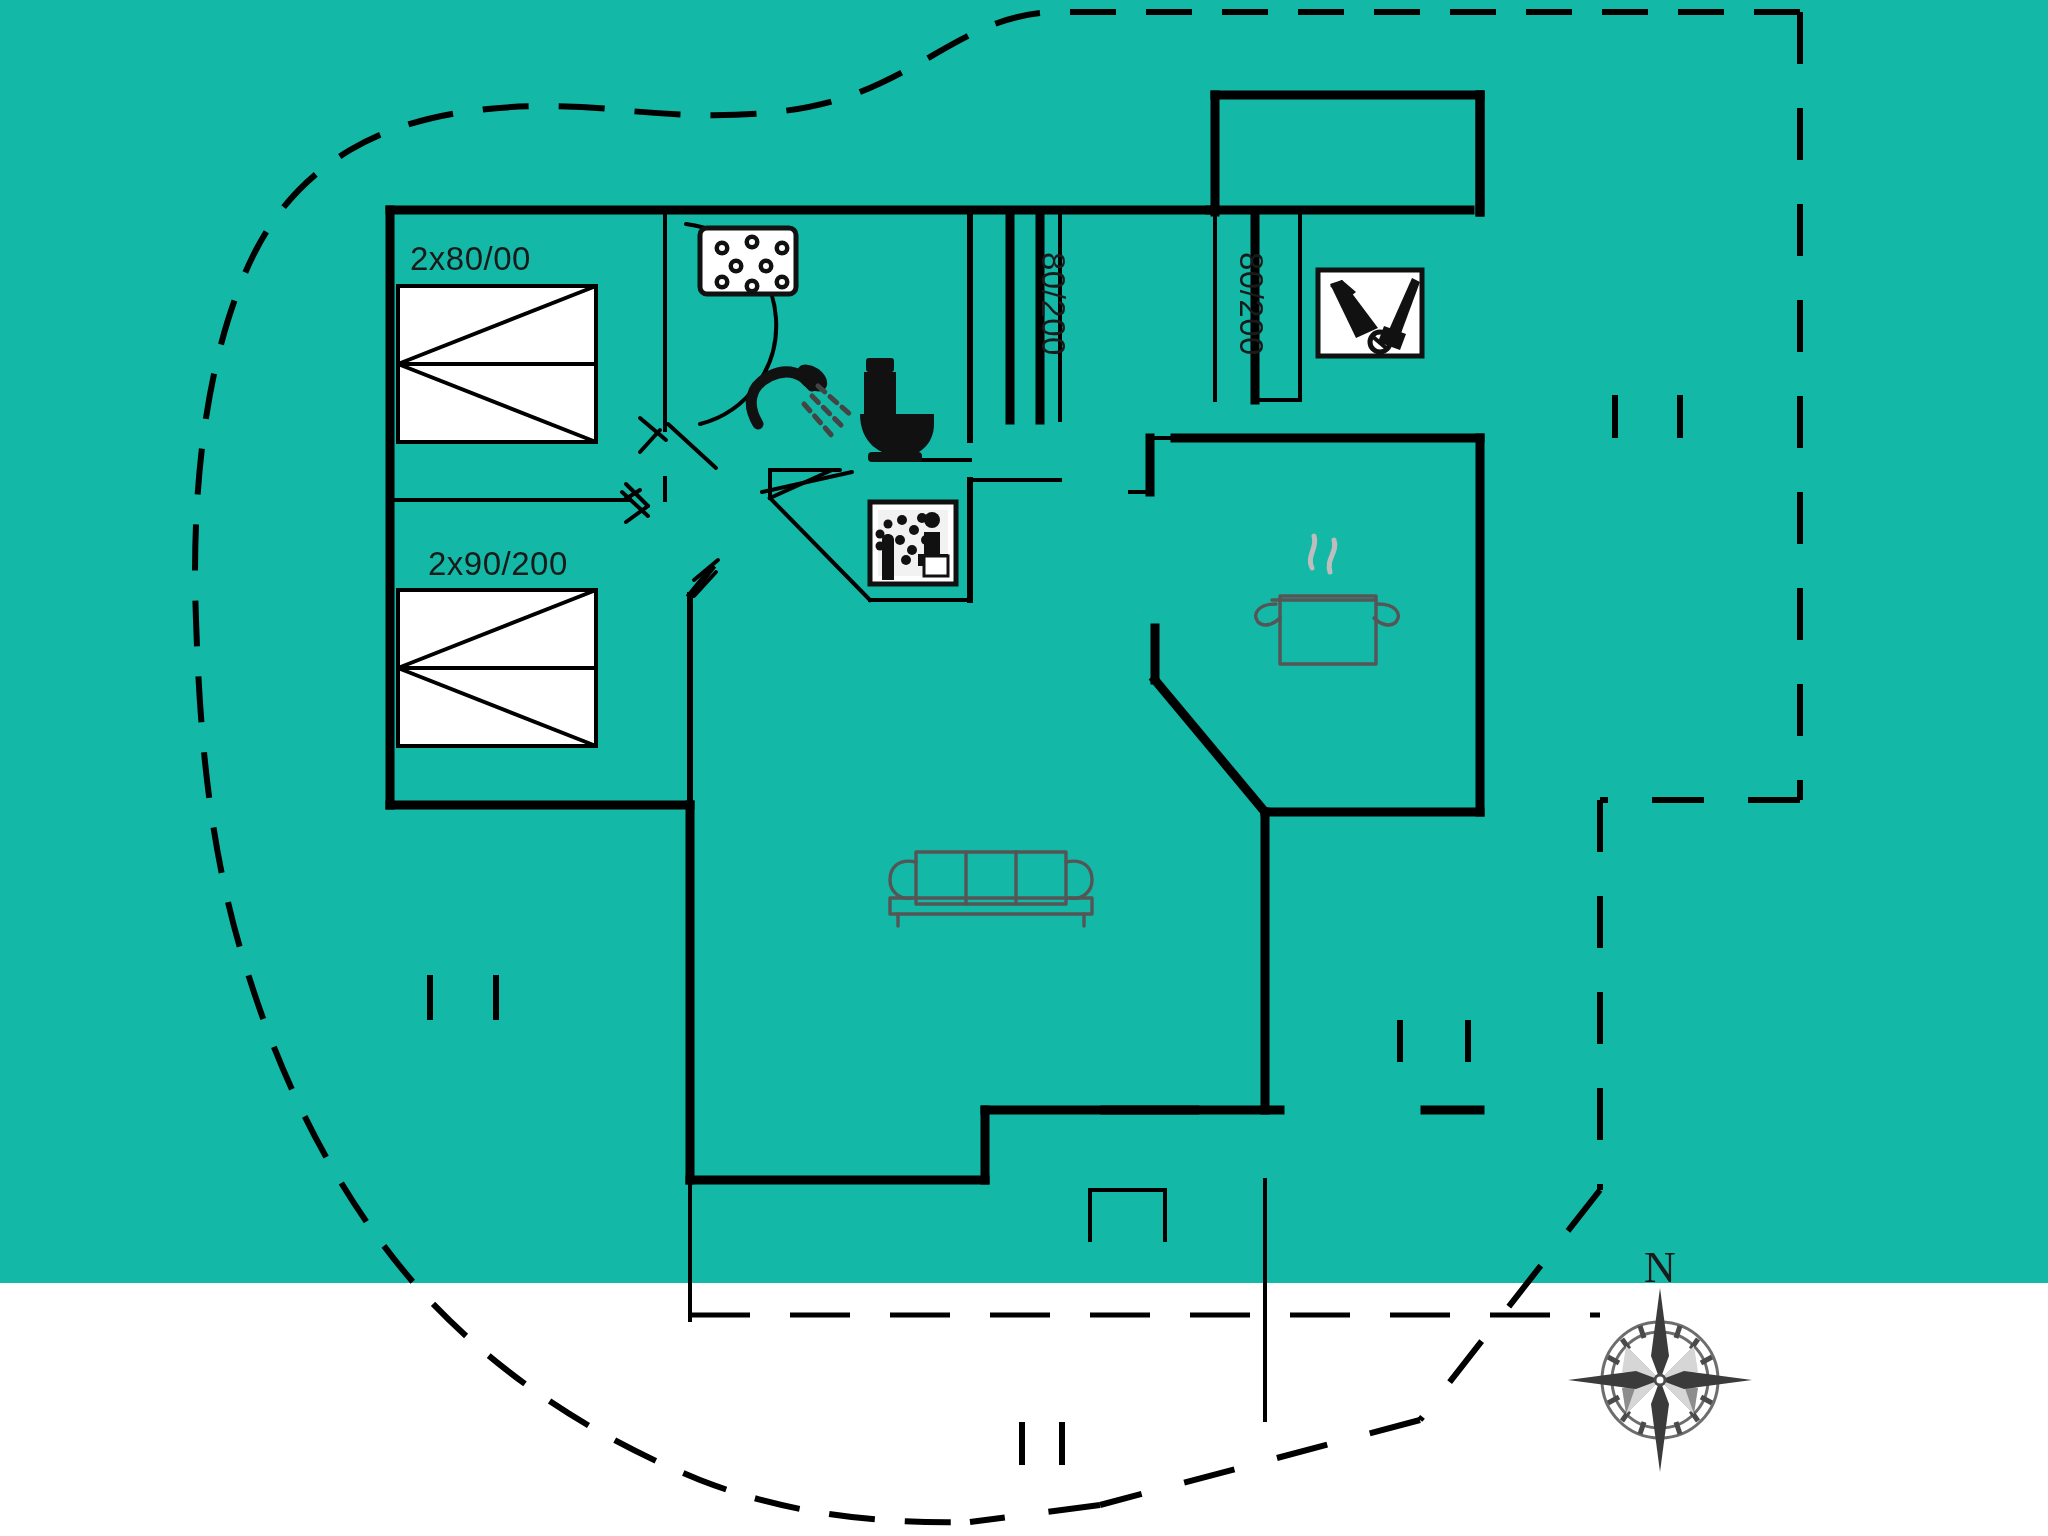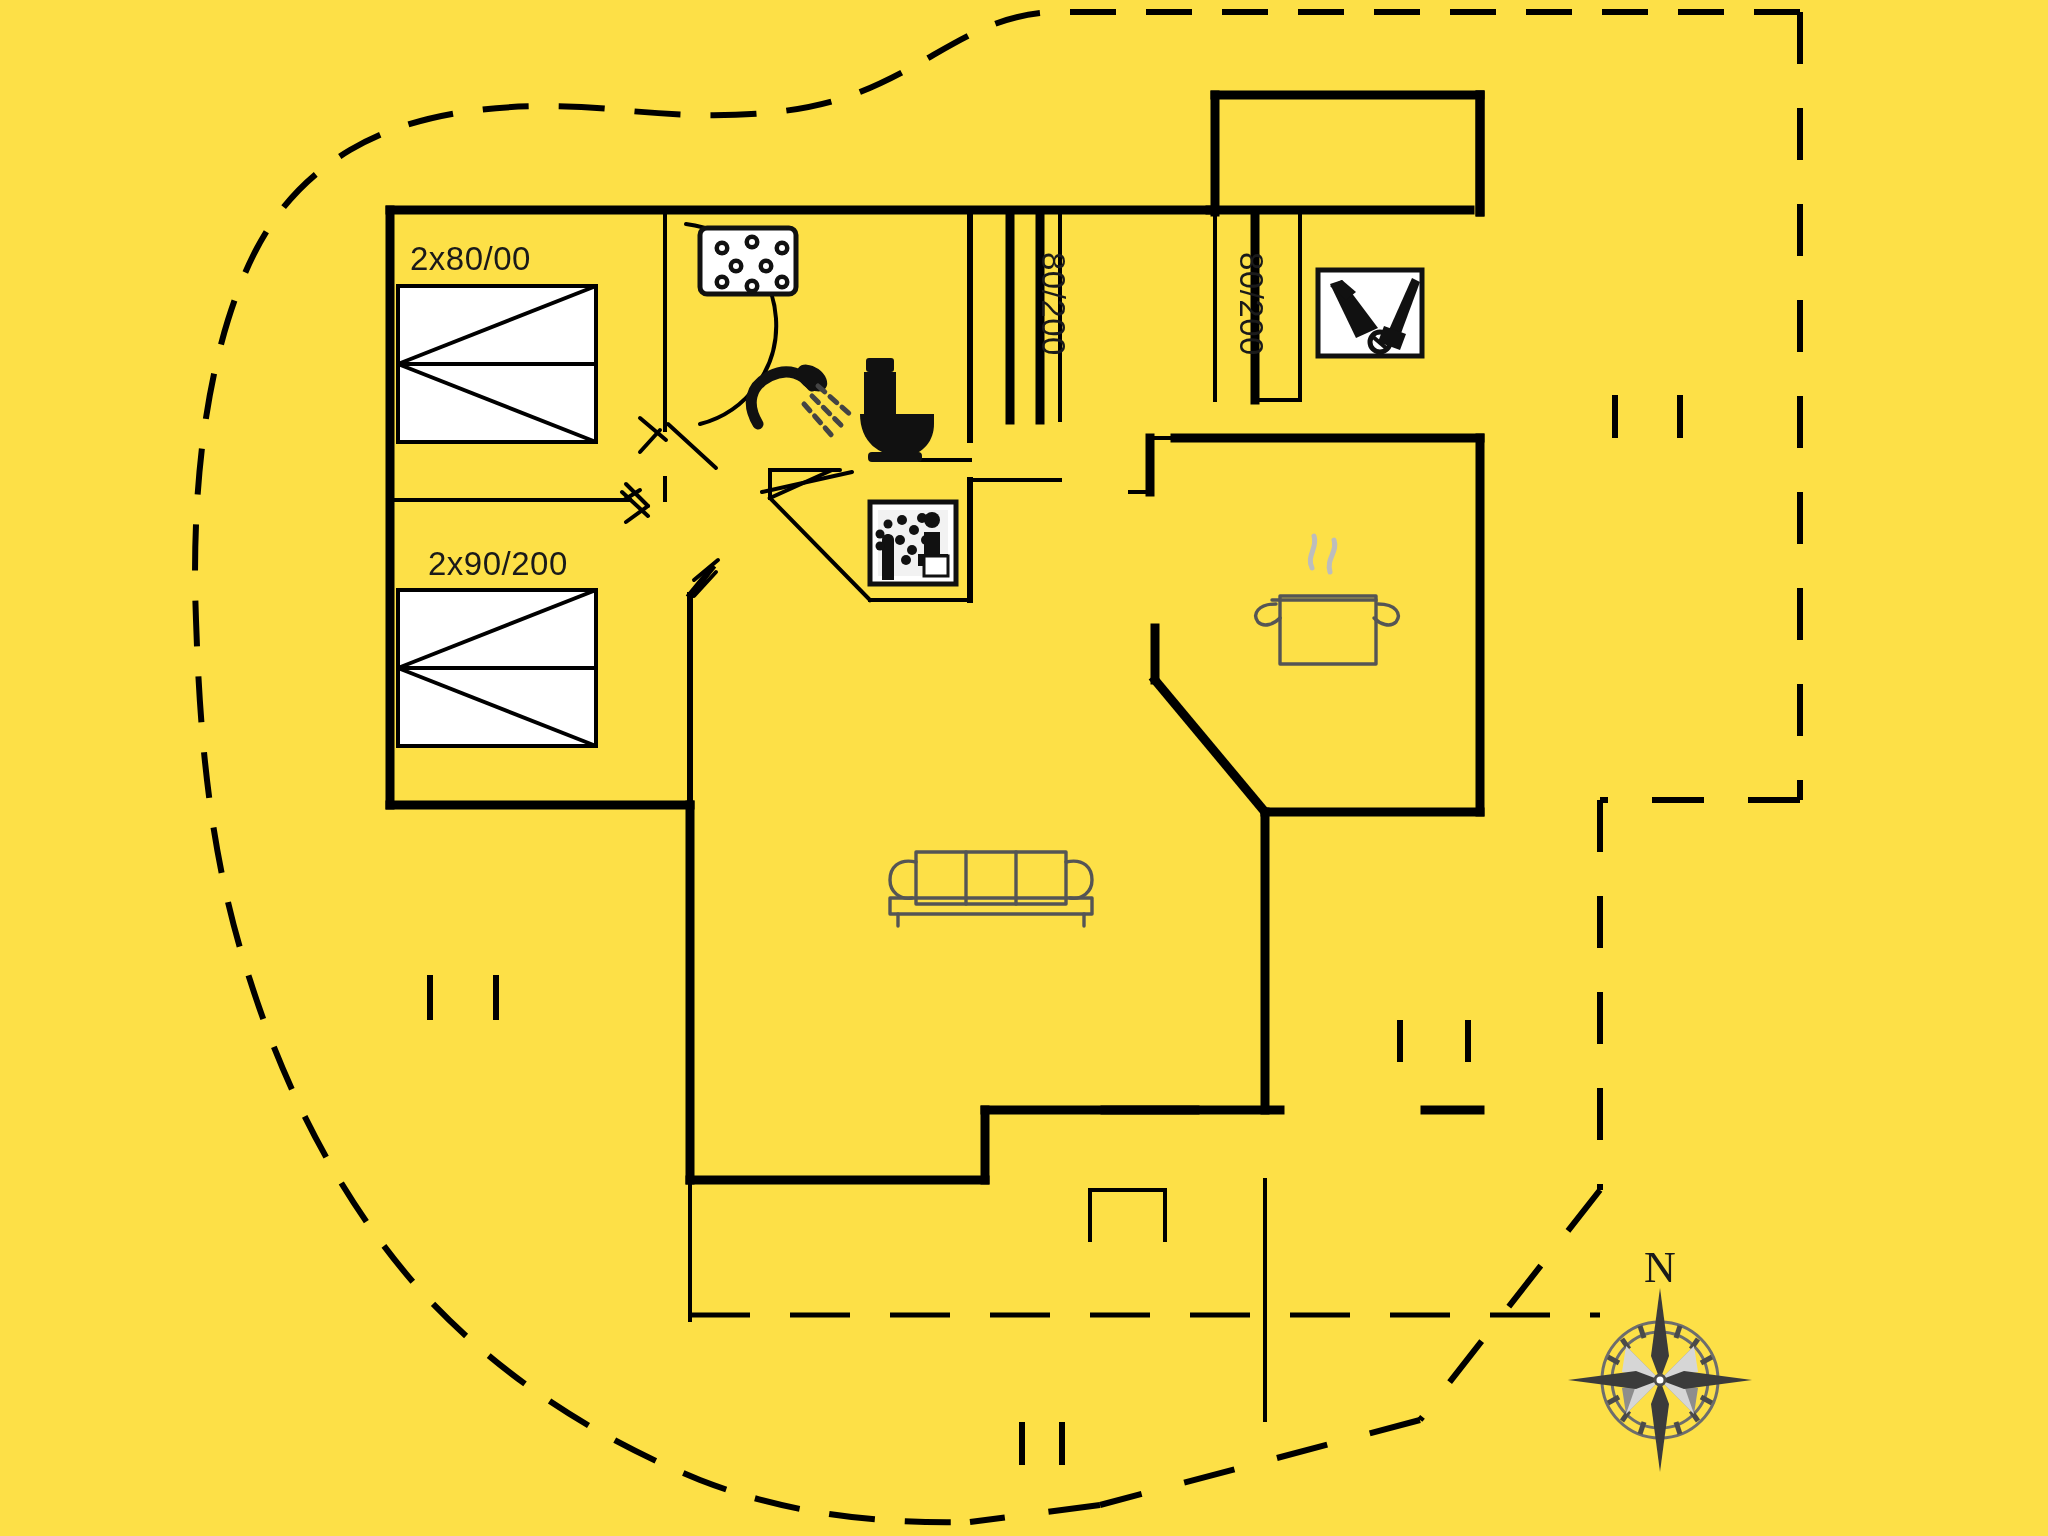--- a/index.html
+++ b/index.html
@@ -10,22 +10,22 @@
   }
   body {
     width: 2048px;
     height: 1536px;
     overflow: hidden;
     font-family: "Liberation Sans", sans-serif;
   }
   #plan-root {
     position: relative;
     width: 2048px;
-    height: 1536px;
-    background: #fde047;
+    height: 1283px;
+    background: #14b8a6;
   }
   svg.plan {
     display: block;
     width: 2048px;
     height: 1536px;
   }
   .wall-thick  { stroke: #000000; stroke-width: 9;  fill: none; stroke-linecap: square; }
   .wall-med    { stroke: #000000; stroke-width: 6;  fill: none; stroke-linecap: square; }
   .wall-thin   { stroke: #000000; stroke-width: 4;  fill: none; stroke-linecap: square; }
   .boundary    { stroke: #000000; stroke-width: 6;  fill: none;

